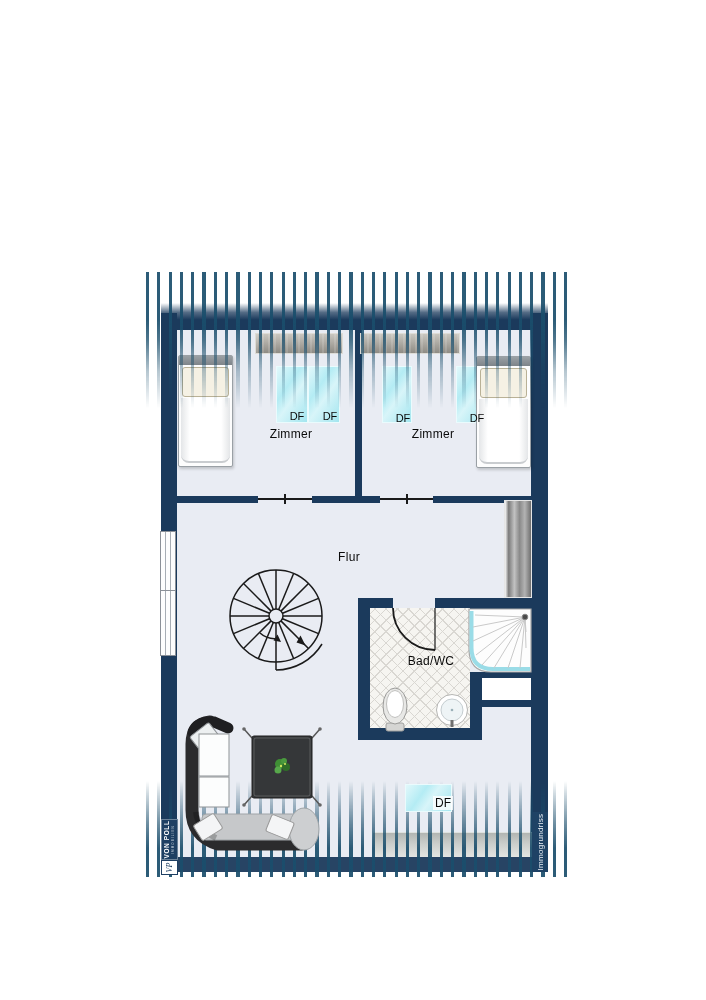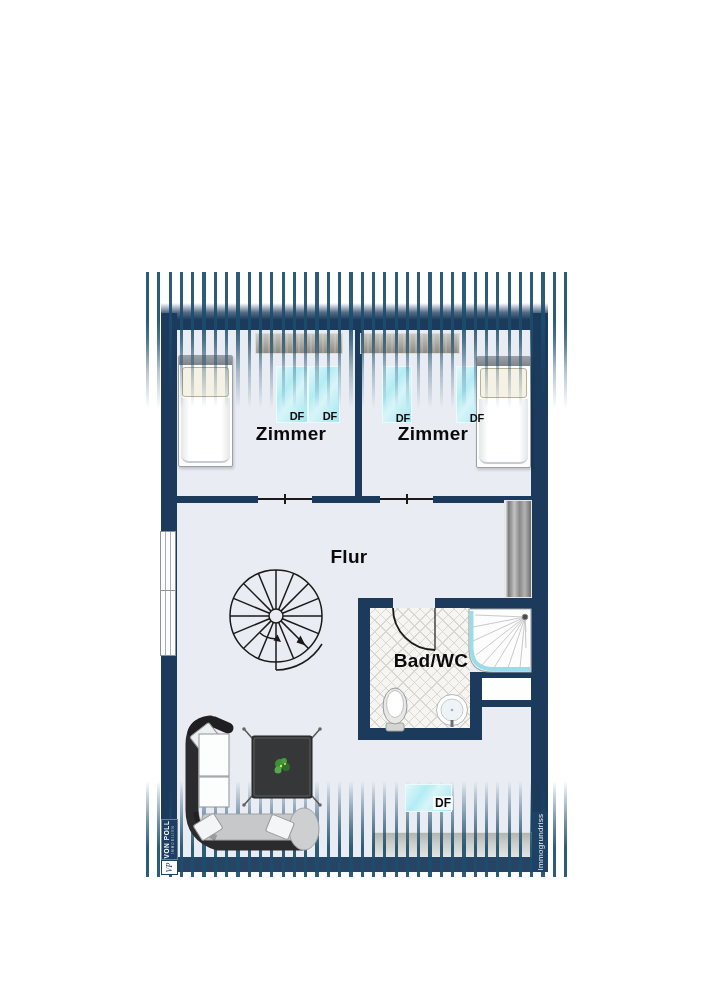--- a/index.html
+++ b/index.html
@@ -84,22 +84,22 @@
   .sink{left:435px;top:694px;width:34px;height:34px;z-index:3;}
 
   
   .sideboard{left:373px;top:832px;width:159px;height:24px;z-index:2;
     background:linear-gradient(180deg,#b2b5b2 0%,#cbcecb 45%,#e3e5e2 100%);border-top:1px solid #dfe2df;}
   .sideboard .split{position:absolute;left:55px;top:0;bottom:0;width:1px;background:#a3a6a3;}
   .sofa{left:180px;top:714px;width:150px;height:142px;z-index:5;}
   .table{left:242px;top:726px;width:80px;height:82px;z-index:5;}
 
   
-  .lbl{position:absolute;transform:translate(-50%,-50%);font-weight:bold;color:#0a0a0a;white-space:nowrap;z-index:8;}
-  .lbl-room{font-size:19px;letter-spacing:.3px;}
+  .lbl{position:absolute;transform:translate(-50%,-50%);font-weight:normal;color:#0a0a0a;white-space:nowrap;z-index:8;}
+  .lbl-room{font-size:12px;letter-spacing:.3px;}
   .lbl-df{font-size:11px;}
   .lbl-df-halo{background:rgba(255,255,255,.8);padding:0 2px;font-size:12px;}
 
   
   .badge{z-index:9;display:flex;align-items:center;justify-content:center;}
   .vonpoll{left:149px;top:831px;width:41px;height:17px;transform:rotate(-90deg);
     background:#1e3f63;border:1px solid rgba(255,255,255,.35);box-sizing:border-box;flex-direction:column;line-height:1;}
   .vonpoll .name{color:#fff;font-size:6.5px;font-weight:bold;letter-spacing:.6px;}
   .vonpoll .sub{color:#cfd9e4;font-size:3px;letter-spacing:1.1px;margin-top:1px;}
   .vpbox{left:161px;top:860px;width:17px;height:15px;background:#fff;border:1px solid #1e3f63;box-sizing:border-box;}

